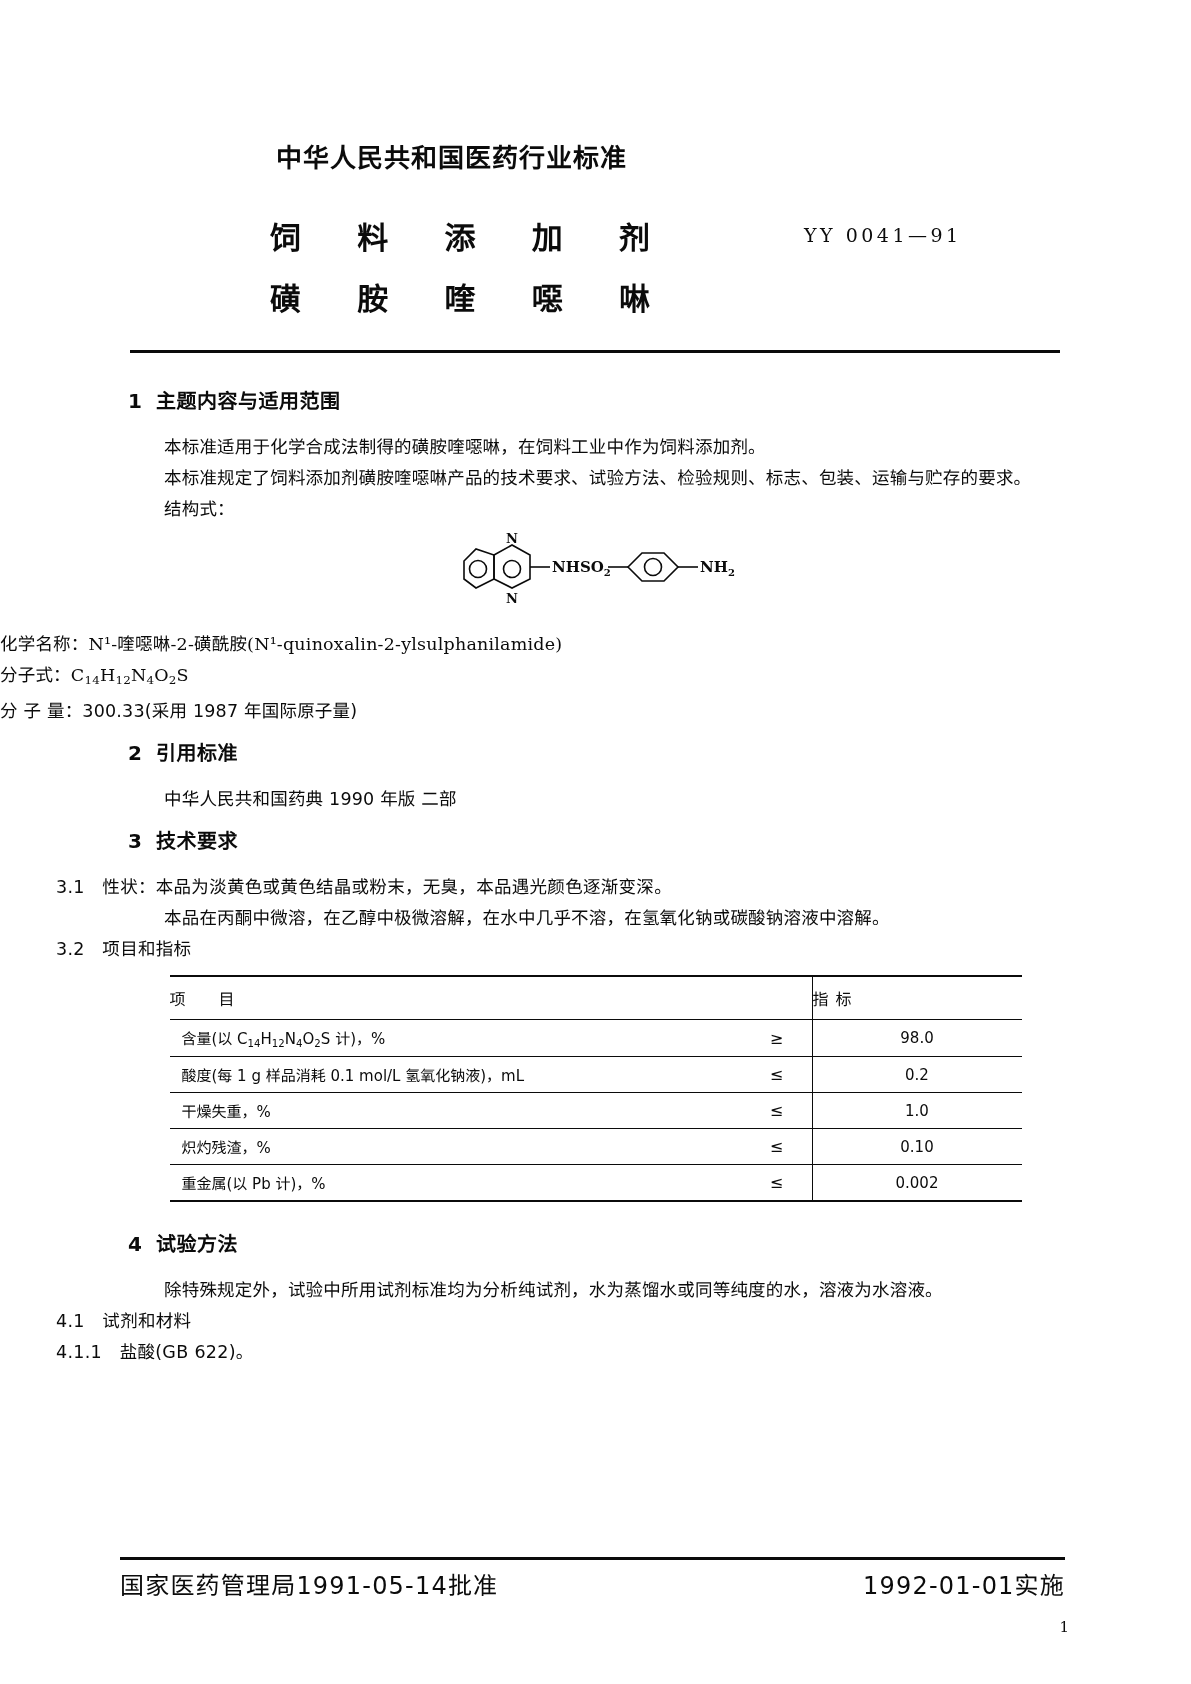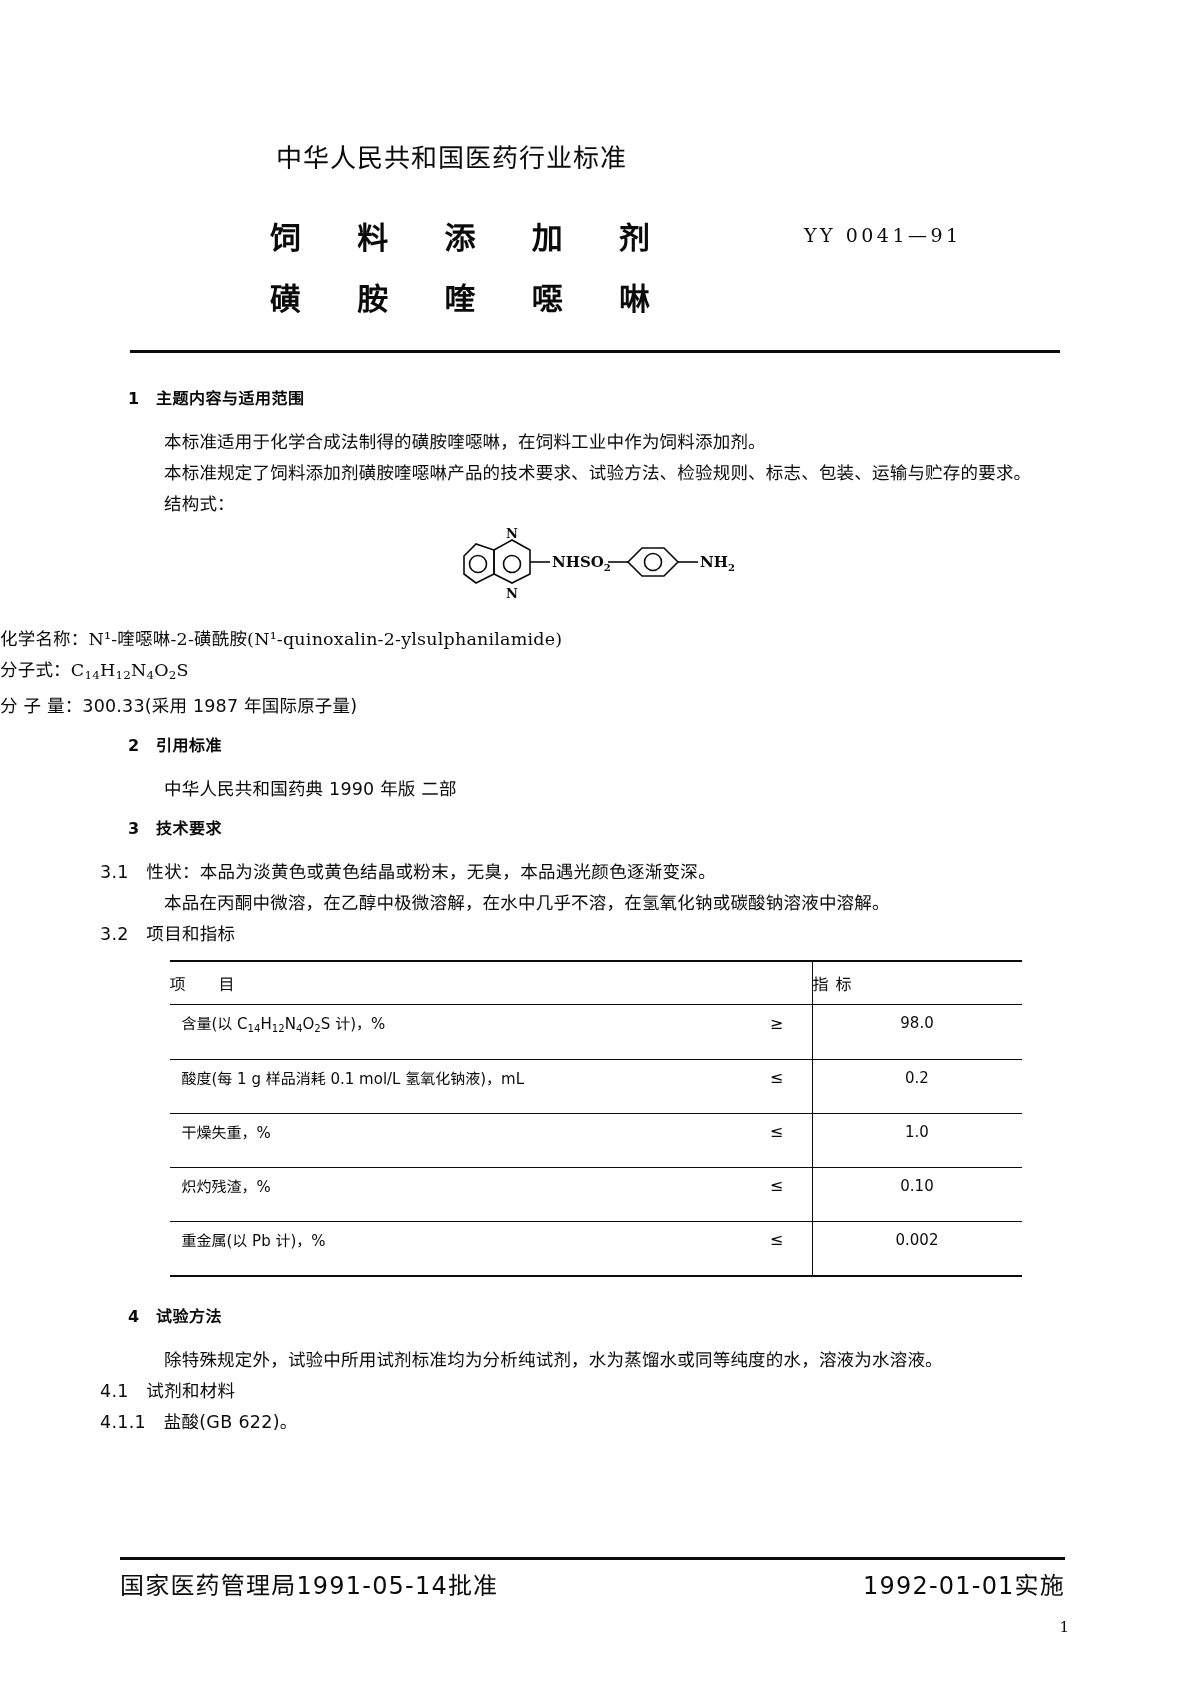--- a/index.html
+++ b/index.html
@@ -26,21 +26,21 @@
     position: absolute;
     left: 0;
     top: 0;
     width: 1191px;
   }
   .ministry-title {
     position: absolute;
     left: 276px;
     top: 137px;
     font-size: 26px;
-    font-weight: normal;
+    font-weight: bold;
     letter-spacing: 1px;
     white-space: nowrap;
   }
   .title-block {
     position: absolute;
     left: 270px;
     top: 213px;
     width: 400px;
   }
   .title-line {
@@ -71,21 +71,21 @@
   }
 
   
   .content {
     position: absolute;
     left: 0;
     top: 385px;
     width: 1191px;
   }
   .sec-head {
-    font-size: 16px;
+    font-size: 20px;
     font-weight: bold;
     margin: 0 0 0 128px;
     padding: 0;
     letter-spacing: 0.5px;
   }
   .sec-head .num { display: inline-block; min-width: 28px; }
   .para {
     margin: 0;
     padding: 0;
     font-size: 17.5px;
@@ -93,21 +93,21 @@
     letter-spacing: 0.2px;
   }
   .blk {
     margin-left: 128px;
     margin-right: 128px;
   }
   .indent { text-indent: 36px; }
   .ind2 { }
   .sub-head {
     font-size: 17.5px;
-    margin-left: 100px;
+    margin-left: 56px;
     letter-spacing: 0.3px;
   }
   .gap-s { height: 10px; }
   .gap-m { height: 18px; }
   .gap-l { height: 26px; }
 
   sub { font-size: 0.68em; vertical-align: -0.28em; }
   .serif { font-family: "DejaVu Serif", "Liberation Serif", serif; }
 
   
@@ -126,21 +126,21 @@
   .spec-table tr.hdr-row td {
     border-top: 2.5px solid #0b0b0b;
     border-bottom: 1.2px solid #0b0b0b;
     text-align: left;
     font-size: 16px;
     padding: 9px 0 9px 0;
     letter-spacing: 1px;
   }
   .spec-table td {
     border-bottom: 1.2px solid #0b0b0b;
-    padding: 7px 0 25px 0;
+    padding: 7px 0 7px 0;
     vertical-align: middle;
   }
   .spec-table tr:last-child td { border-bottom: 2.5px solid #0b0b0b; }
   .c-item { width: 560px; padding-left: 12px !important; position: relative; }
   .c-op   { width: 70px; text-align: center; font-size: 16px;
             border-right: 1.3px solid #0b0b0b; }
   .c-val  { text-align: center; font-size: 15px; }
   .hdr-item { border-right: 1.3px solid #0b0b0b; }
   .hdr-item .sp { letter-spacing: 14px; }
 

